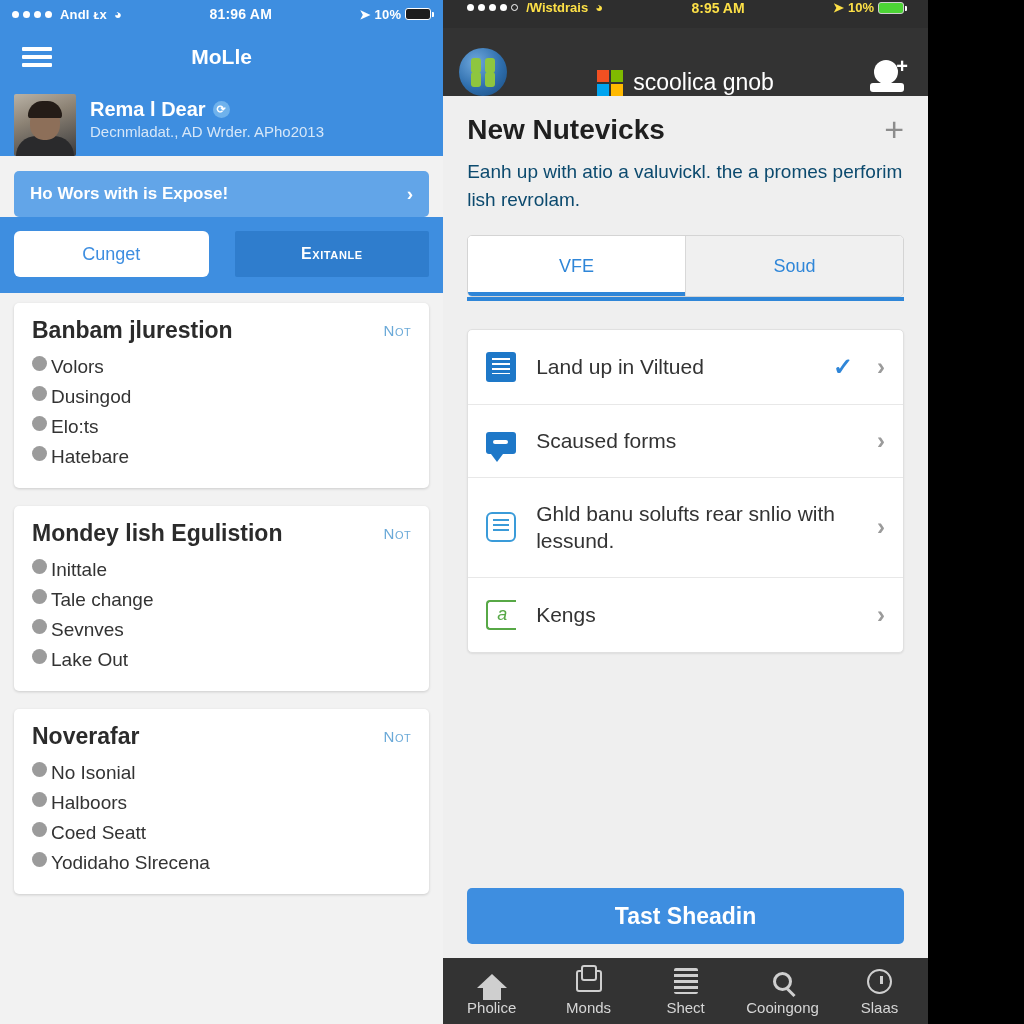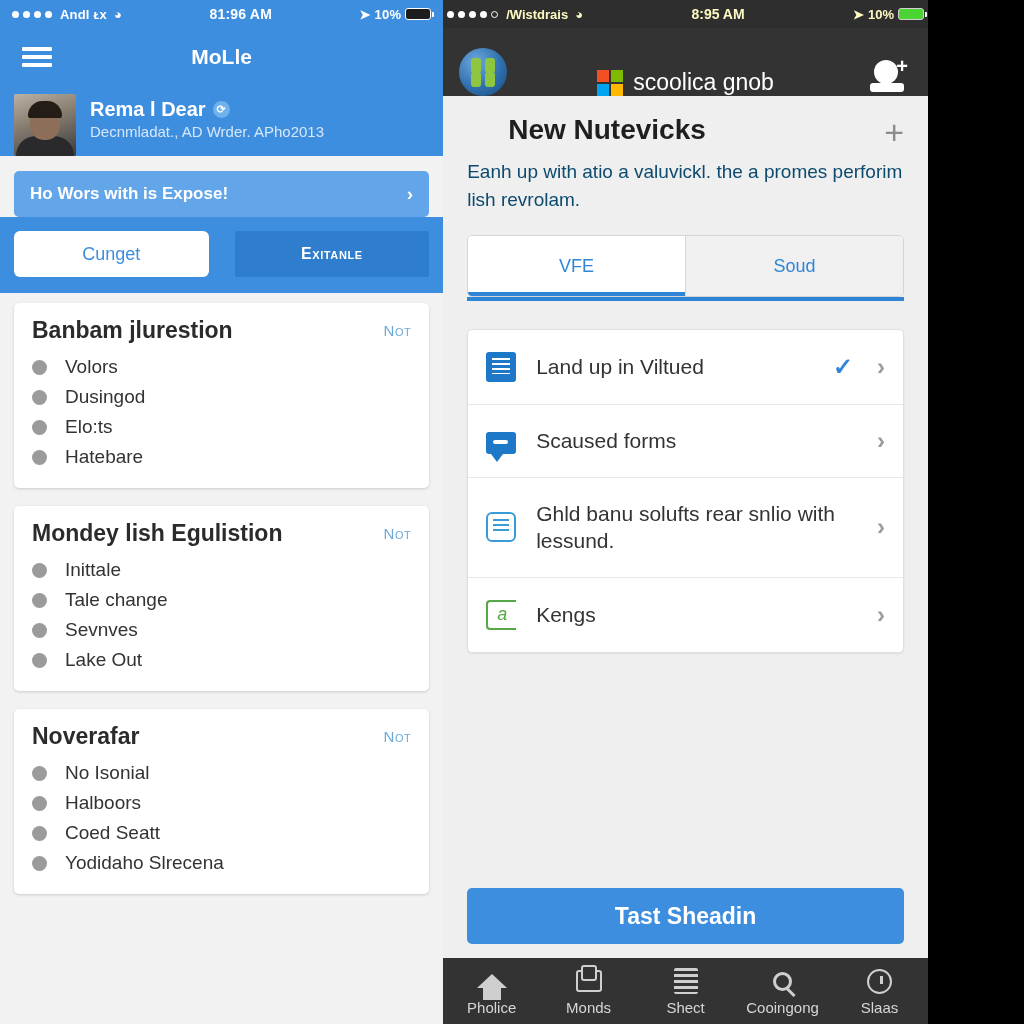--- a/index.html
+++ b/index.html
@@ -133,39 +133,39 @@
     margin-bottom: 18px; padding: 14px 18px 16px 18px;
   }
   .card-head { display: flex; align-items: flex-start; justify-content: space-between; }
   .card-title { font-size: 23px; font-weight: bold; color: #2b2b2b; }
   .card-action {
     color: #6aa9d8; font-size: 15px; font-variant: small-caps;
     letter-spacing: .5px; cursor: pointer; padding-top: 5px;
   }
   .card-list { margin-top: 8px; }
   .card-item {
-    display: flex; align-items: center; gap: 18px;
+    display: flex; align-items: flex-start; gap: 4px;
     padding: 4px 0; font-size: 19px; color: #333;
   }
   .bullet {
     width: 15px; height: 15px; border-radius: 50%;
     background: #9b9b9b; flex: 0 0 15px;
   }
 
   
   .right-phone {
     width: 535px; height: 1024px;
     background: #efefef;
     display: flex; flex-direction: column;
     overflow: hidden;
   }
   .r-statusbar {
     height: 28px; background: #2e2e2e;
-    display: flex; align-items: center; padding: 0 4px;
-    color: #fef9c3; font-size: 14px; font-weight: bold;
+    display: flex; align-items: flex-start; padding: 0 24px;
+    color: #fde047; font-size: 14px; font-weight: bold;
   }
   .r-navbar {
     height: 68px; background: #333333;
     display: flex; align-items: flex-end; position: relative;
     padding: 0 16px;
   }
   .globe-icon {
     width: 48px; height: 48px; border-radius: 50%;
     background: radial-gradient(circle at 35% 30%, #6fa8dd 0%, #2f6fae 55%, #184a7d 100%);
     position: relative; overflow: hidden; flex: 0 0 48px;
@@ -198,21 +198,21 @@
   .person-add .shoulders {
     position: absolute; left: 2px; bottom: 4px; width: 34px; height: 9px;
     border-radius: 3px; background: #fff;
   }
   .person-add .plus {
     position: absolute; right: 4px; top: 0px; color: #fff;
     font-size: 20px; font-weight: bold; line-height: 1;
   }
 
   .r-body { flex: 1; background: #efefef; padding: 18px 24px 0 24px; overflow: hidden; }
-  .r-head-row { display: flex; align-items: flex-end; justify-content: space-between; margin-left: 41px; }
+  .r-head-row { display: flex; align-items: center; justify-content: space-between; }
   .r-h1 { font-size: 28px; font-weight: bold; color: #1f1f1f; }
   .plus-btn { font-size: 34px; color: #8c8c8c; line-height: .8; cursor: pointer; font-weight: 300; }
   .r-desc { font-size: 19px; color: #0c4a6e; line-height: 1.45; margin-top: 12px; }
 
   .segmented {
     margin-top: 22px; height: 62px; display: flex;
     border: 1px solid #d4d4d4; border-radius: 5px; overflow: hidden;
     background: #fff;
   }
   .seg {

